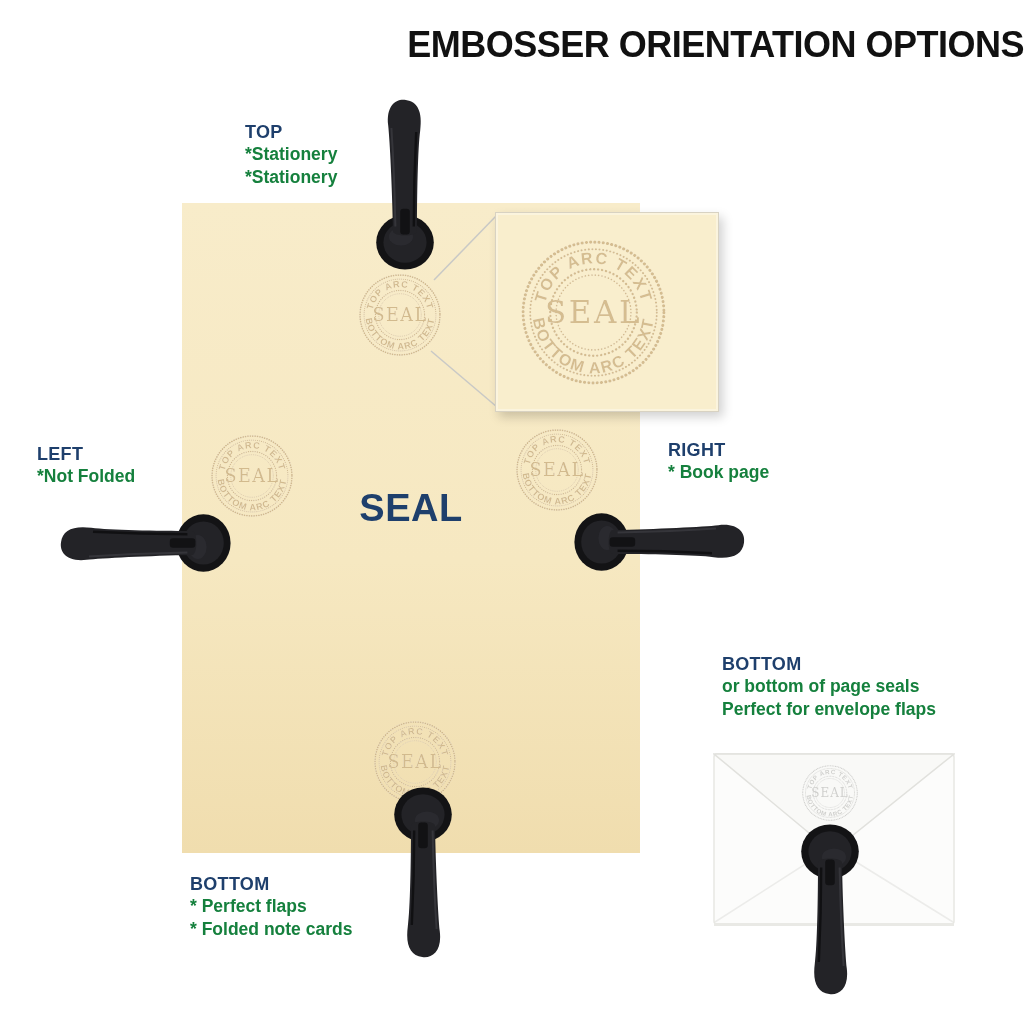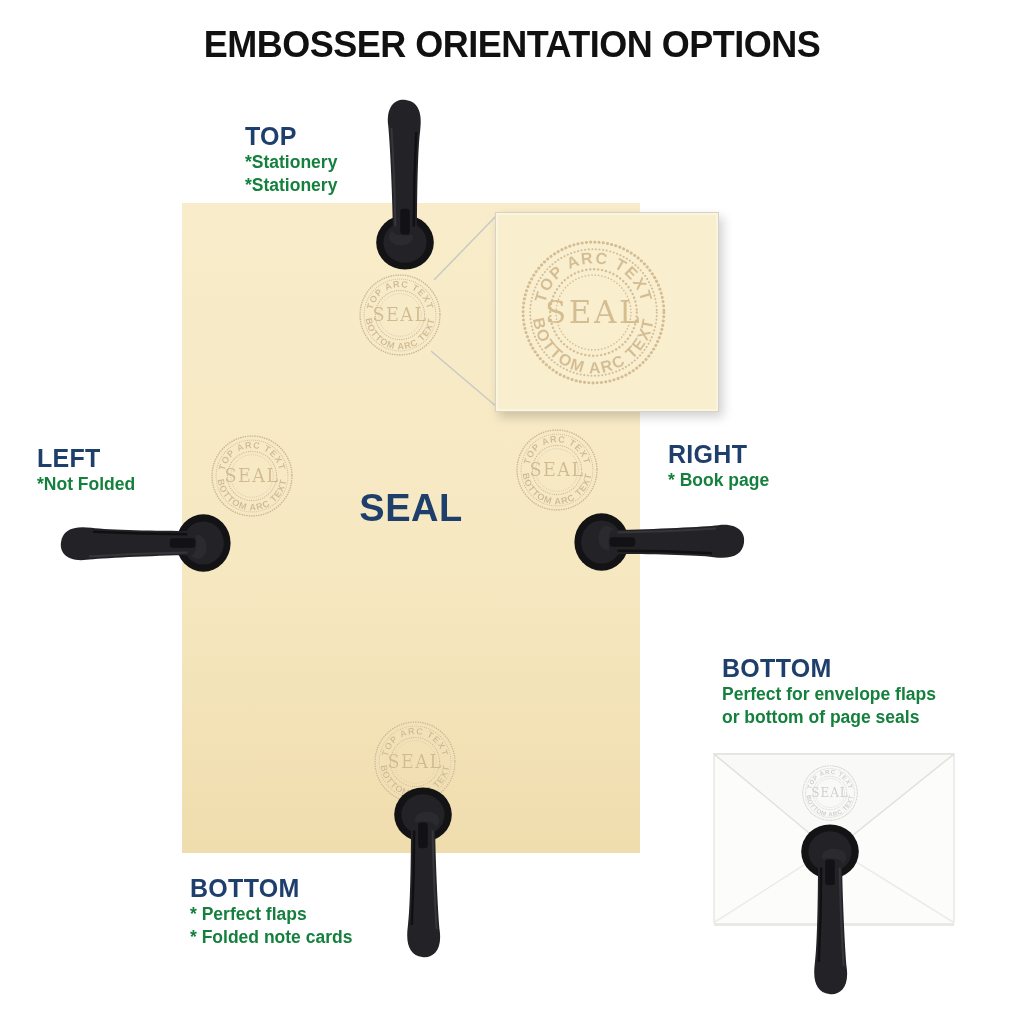--- a/index.html
+++ b/index.html
@@ -2,21 +2,21 @@
 <html><head>
 <meta charset="utf-8">
 <style>
   html,body{margin:0;padding:0;background:#ffffff;}
   .canvas{
     position:relative;width:1024px;height:1024px;background:#ffffff;overflow:hidden;
     font-family:"Liberation Sans", sans-serif;
   }
   
   .page-title{
-    position:absolute;left:0;top:24px;width:100%;text-align:center;
+    position:absolute;left:0;top:24px;width:100%;text-align:right;
     font-size:36px;font-weight:bold;letter-spacing:-0.5px;color:#111111;
   }
   
   .paper{
     position:absolute;left:182px;top:203px;width:458px;height:650px;
     background:linear-gradient(180deg,#f8ecca 0%,#f6e8c1 55%,#f0ddae 100%);
     z-index:1;
   }
   .paper-title{
     position:absolute;left:182px;top:487px;width:458px;text-align:center;z-index:2;
@@ -42,21 +42,21 @@
   .embosser svg{width:100%;height:100%;display:block;}
   .embosser-top{left:365px;top:92px;}
   .embosser-left{left:163px;top:393px;transform:rotate(-90deg);transform-origin:40px 150px;}
   .embosser-right{left:562px;top:392px;transform:rotate(90deg);transform-origin:40px 150px;}
   .embosser-bottom{left:383px;top:665px;transform:rotate(180deg);transform-origin:40px 150px;}
   .embosser-envelope{left:790px;top:702px;transform:rotate(180deg);transform-origin:40px 150px;}
   
   .envelope{position:absolute;left:713px;top:753px;width:242px;height:176px;z-index:1;}
   
   .label{position:absolute;z-index:7;}
-  .label-heading{color:#1e3f6c;font-weight:bold;font-size:25px;letter-spacing:0.3px;}
+  .label-heading{color:#1e3f6c;font-weight:bold;font-size:18px;letter-spacing:0.3px;}
   .label-line{color:#15803d;font-weight:bold;font-size:17.5px;line-height:1.32;}
   .label-top{left:245px;top:122px;}
   .label-left{left:37px;top:444px;}
   .label-right{left:668px;top:440px;}
   .label-bottom{left:190px;top:874px;}
   .label-bottom-right{left:722px;top:654px;}
   .defs-holder{position:absolute;width:0;height:0;overflow:hidden;}
 </style>
 </head>
 <body>
@@ -179,17 +179,17 @@
   </div>
 
   <div class="label label-bottom">
     <div class="label-heading">BOTTOM</div>
     <div class="label-line">* Perfect flaps</div>
     <div class="label-line">* Folded note cards</div>
   </div>
 
   <div class="label label-bottom-right">
     <div class="label-heading">BOTTOM</div>
+    <div class="label-line">or bottom of page seals</div>
     <div class="label-line">Perfect for envelope flaps</div>
-    <div class="label-line">or bottom of page seals</div>
   </div>
 
 </div>
 
 </body></html>

